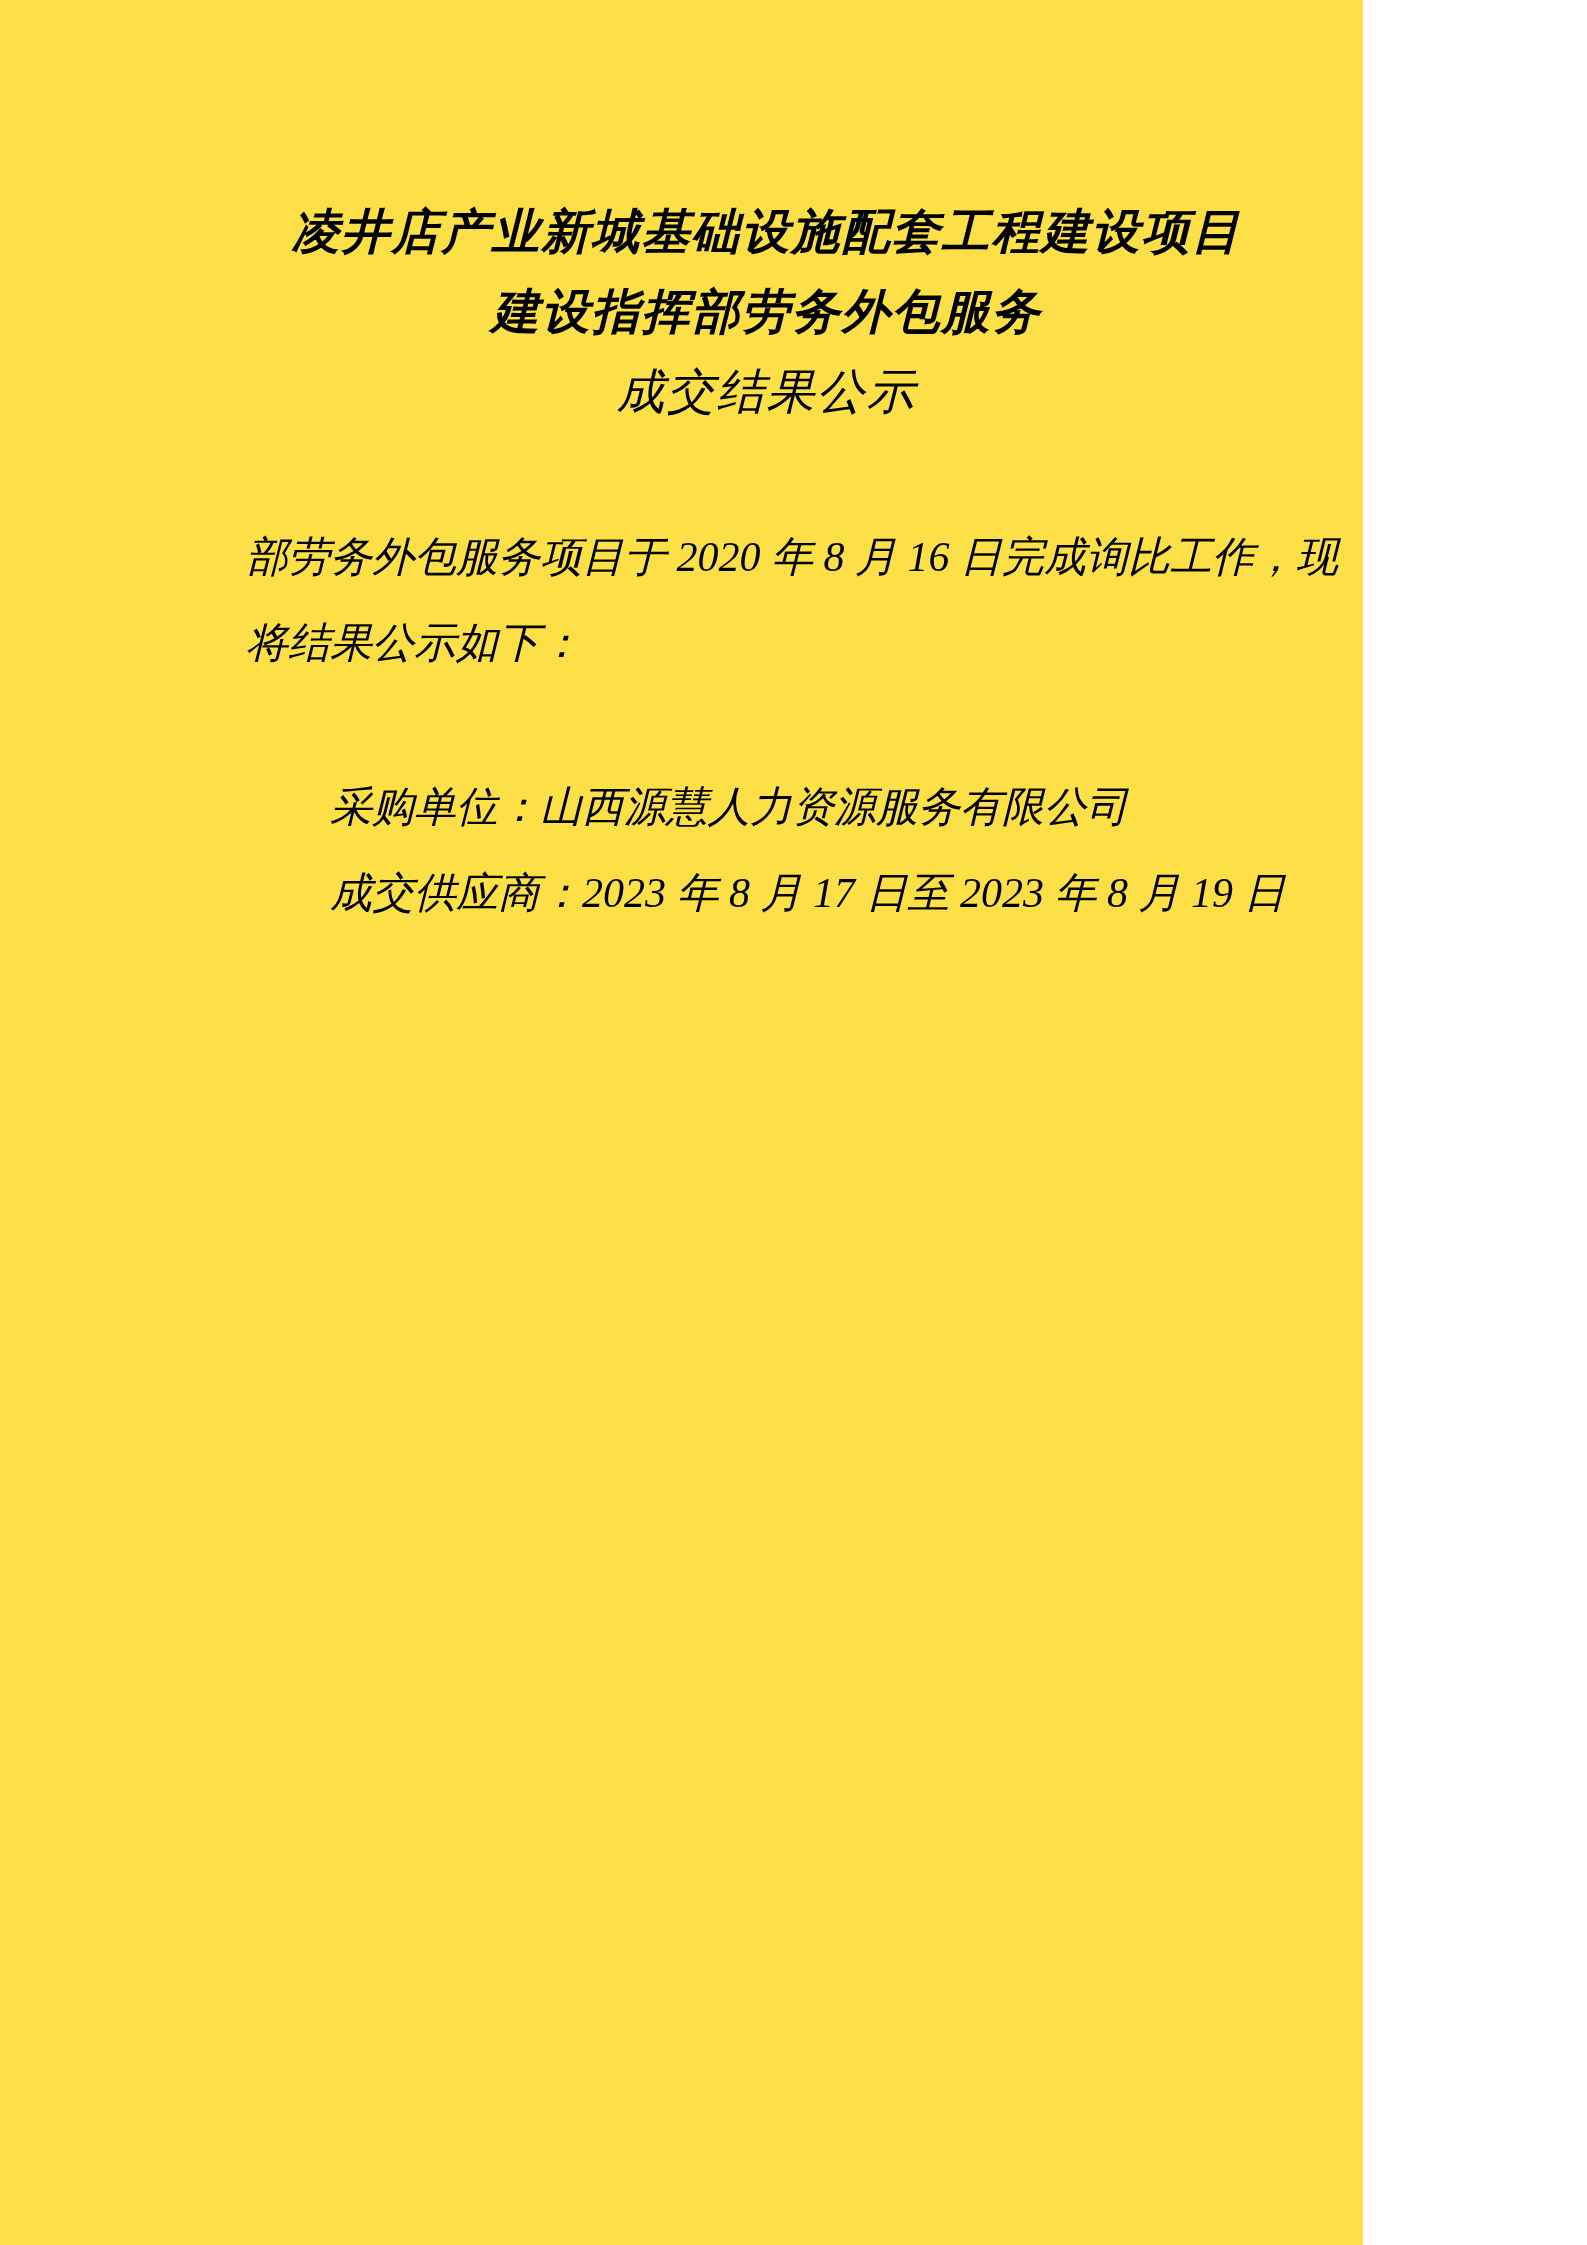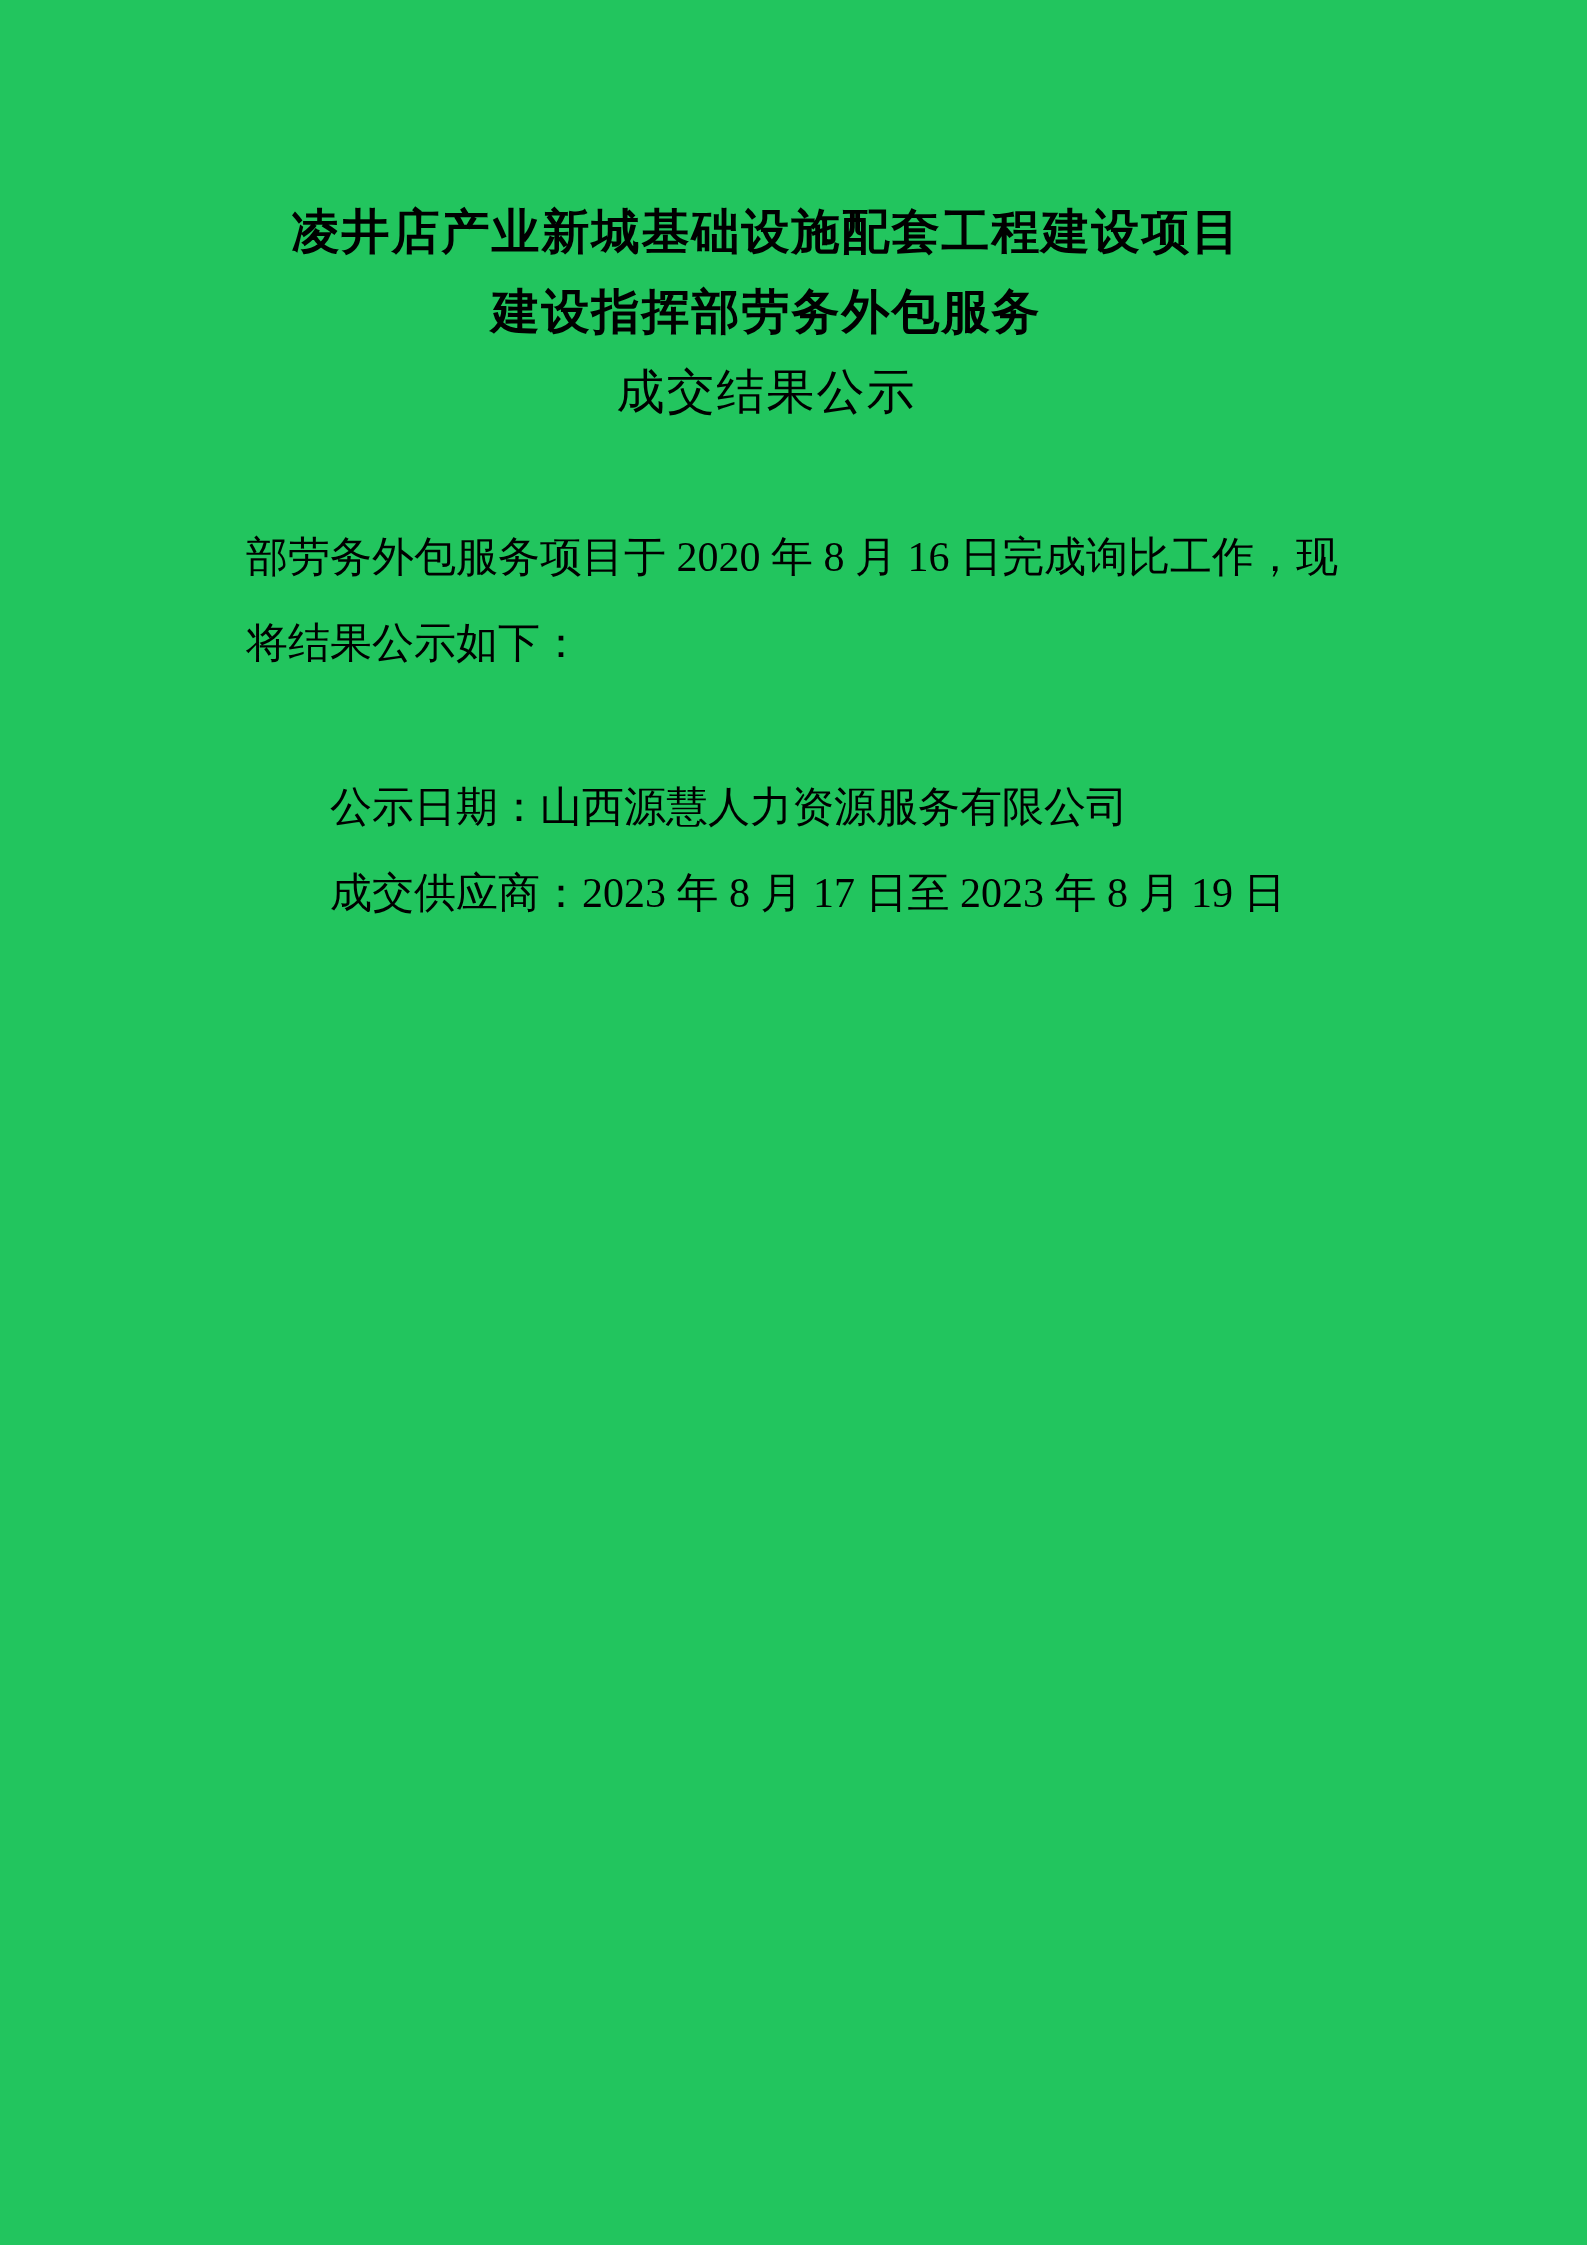--- a/index.html
+++ b/index.html
@@ -2,26 +2,27 @@
 <html><head>
 <meta charset="utf-8">
 <style>
   html, body {
     margin: 0;
     padding: 0;
     background: #ffffff;
   }
   .page {
     position: relative;
-    width: 1587px;
+    width: 1363px;
     height: 2245px;
-    background: #22c55e;
+    background: #fde047;
     color: #000000;
     font-family: "Liberation Serif", "DejaVu Serif", serif;
     overflow: hidden;
+    font-style: italic;
   }
   .content {
     position: absolute;
     left: 246px;
     top: 0;
     width: 1041px;
     padding-top: 192px;
   }
   .title-line {
     font-size: 48px;
@@ -76,21 +77,21 @@
     <div class="title-line title-bold">建设指挥部劳务外包服务</div>
     <div class="title-line">成交结果公示</div>
 
     <div class="para">
       <div class="line">部劳务外包服务项目于 2020 年 8 月 16 日完成询比工作，现</div>
       <div class="line">将结果公示如下：</div>
     </div>
 
     <div class="block-deal">
       <div class="row">
-        <span>公示日期</span><span>：</span><span>山西源慧人力资源服务有限公司</span>
+        <span>采购单位</span><span>：</span><span>山西源慧人力资源服务有限公司</span>
       </div>
       <div class="row">
         <span>成交供应商</span><span>：</span><span>2023 年 8 月 17 日至 2023 年 8 月 19 日</span>
       </div>
     </div>
 
 
   </div>
 </div>
 

